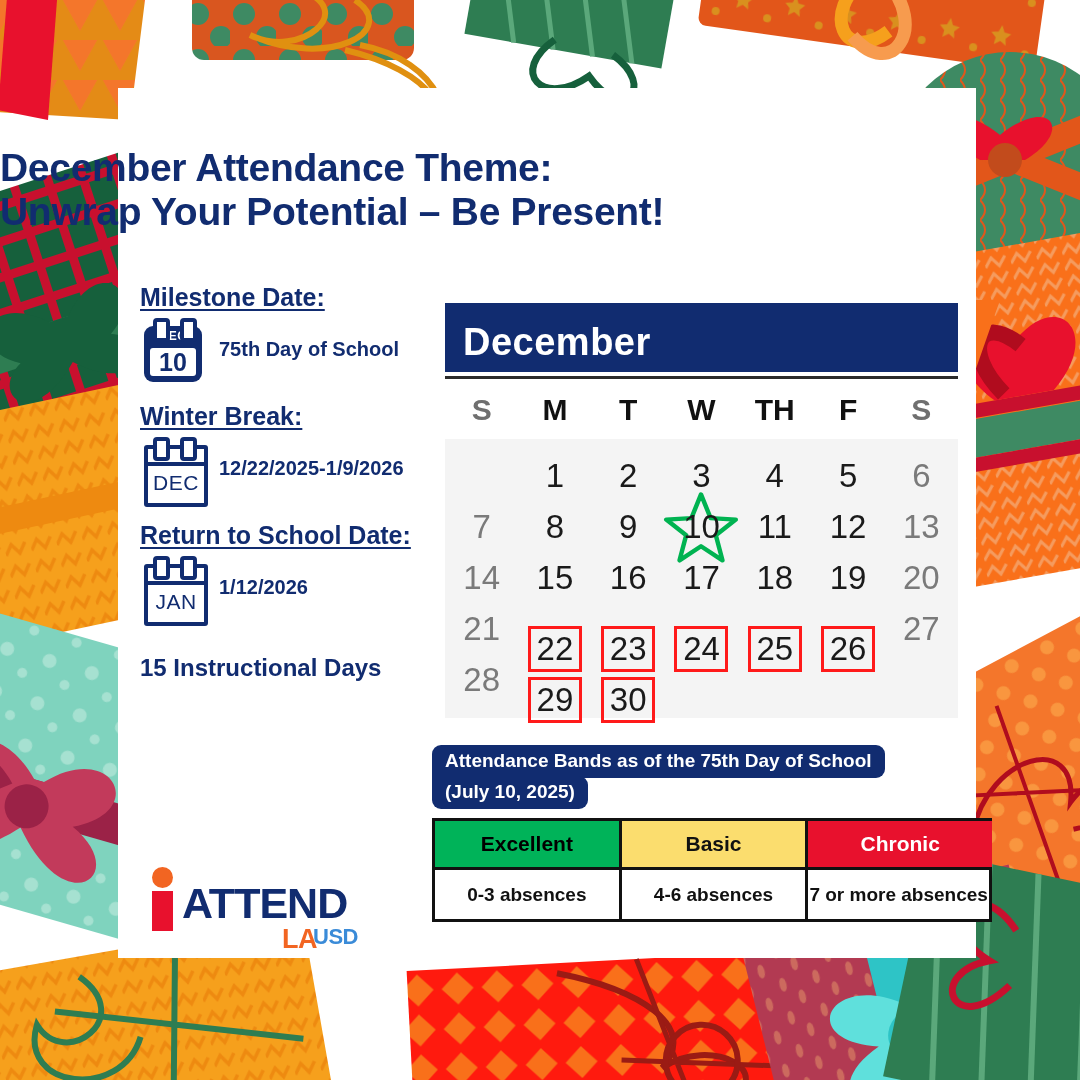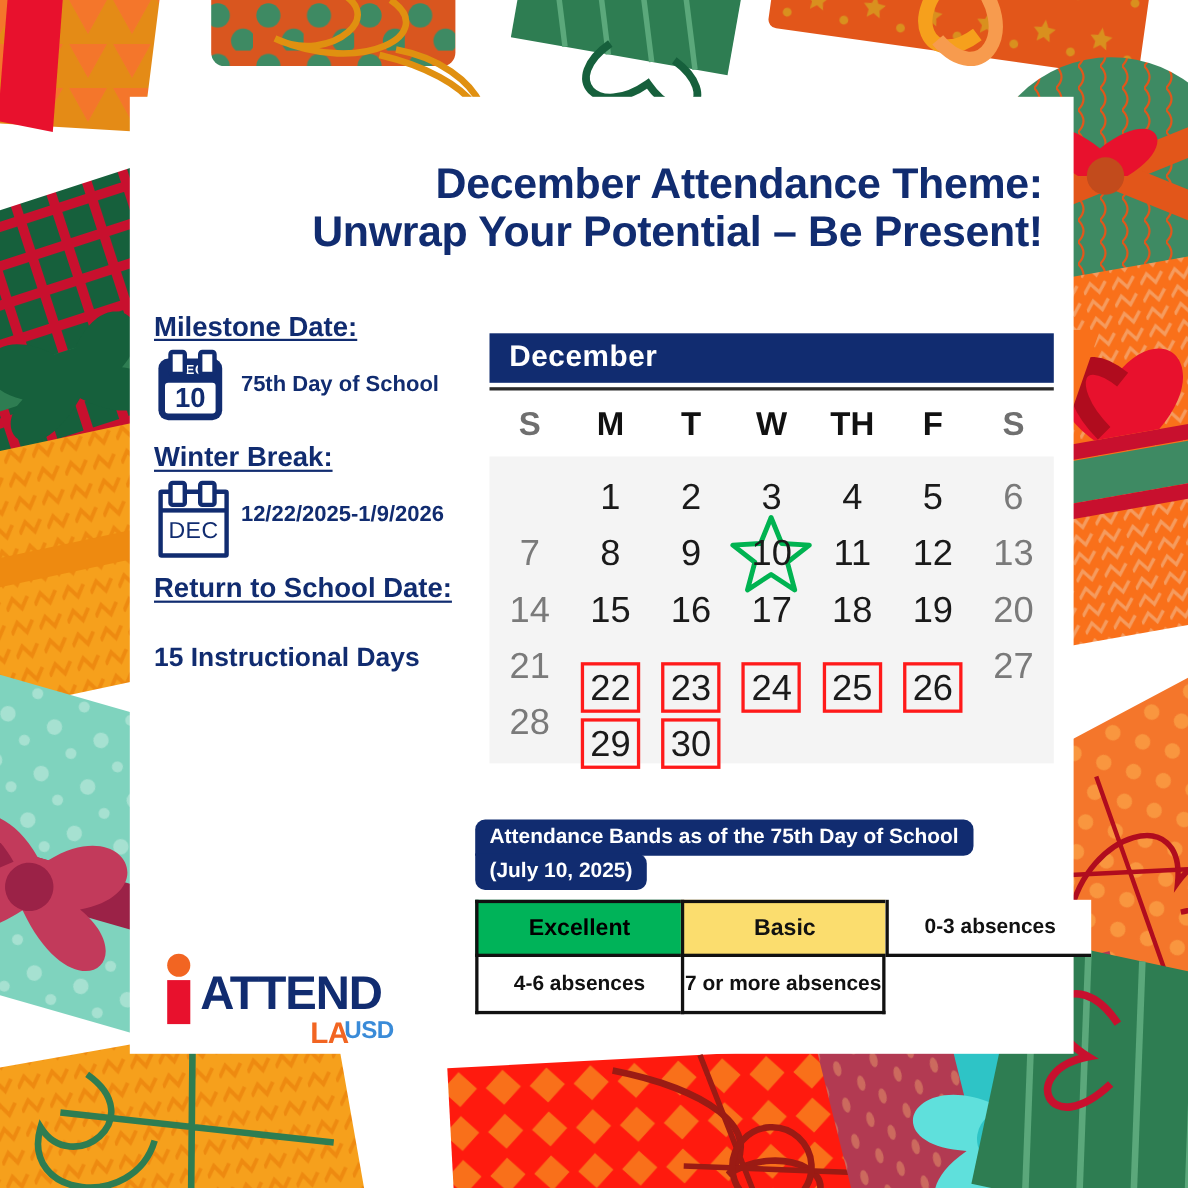--- a/index.html
+++ b/index.html
@@ -13,21 +13,21 @@
   #decor-layer{position:absolute;inset:0;z-index:0;}
   #content-layer{position:absolute;inset:0;z-index:3;}
 
   .white-center{
     position:absolute;left:118px;top:88px;width:858px;height:870px;
     background:#fff;z-index:2;
   }
 
   
   .title{
-    position:absolute;left:0;top:146px;width:948px;text-align:right;
+    position:absolute;left:0;top:146px;width:948px;text-align:left;
     color:#112C70;font-weight:bold;font-size:39px;line-height:1.12;
     letter-spacing:-0.3px;
   }
 
   
   .left-col{position:absolute;left:140px;top:283px;width:310px;}
   .sec-head{
     color:#112C70;font-weight:bold;font-size:25px;
     text-decoration:underline;text-underline-offset:3px;
     margin:0 0 6px 0;white-space:nowrap;
@@ -76,22 +76,22 @@
   .logo .attend{
     position:absolute;left:36px;top:16px;color:#112C70;font-weight:bold;
     font-size:43px;letter-spacing:-1px;line-height:1;
   }
   .logo .la{position:absolute;left:136px;top:58px;color:#F26522;font-weight:bold;font-size:27px;letter-spacing:-.5px;}
   .logo .usd{position:absolute;left:167px;top:58px;color:#3A8BD8;font-weight:bold;font-size:22px;letter-spacing:-.5px;}
 
   
   .cal{position:absolute;left:445px;top:303px;width:513px;}
   .cal-title{
-    background:#112C70;color:#fff;font-weight:bold;font-size:27px;
-    padding:6px 0 8px 18px;letter-spacing:.5px;
+    background:#112C70;color:#fff;font-weight:bold;font-size:38px;
+    padding:18px 0 8px 18px;letter-spacing:.5px;
   }
   .cal-rule{height:3px;background:#2b2b2b;margin-top:4px;}
   .dow{display:grid;grid-template-columns:repeat(7,1fr);margin-top:14px;}
   .dow div{
     text-align:center;font-weight:bold;font-size:30px;color:#111;
   }
   .dow div.we{color:#6f6f6f;}
   .grid{
     margin-top:12px;background:#f4f4f4;padding:12px 0 14px 0;
     display:grid;grid-template-columns:repeat(7,1fr);row-gap:2px;
@@ -338,20 +338,31 @@
             <div class="bar"></div>
             <div class="mon">DEC</div>
           </div>
           <div class="ring l"></div>
             <div class="ring r"></div>
         </div>
         <div class="sec-text">12/22/2025-1/9/2026</div>
       </div>
 
       <div class="sec-head">Return to School Date:</div>
+      <div class="sec-row">
+        <div class="cal-ico">
+          <div class="cal-out">
+            <div class="bar"></div>
+            <div class="mon">JAN</div>
+          </div>
+          <div class="ring l"></div>
+            <div class="ring r"></div>
+        </div>
+        <div class="sec-text">1/12/2026</div>
+      </div>
 
       <div class="instr">15 Instructional Days</div>
     </div>
 
     <div class="logo">
       <div class="idot"></div>
       <div class="istem"></div>
       <div class="attend">ATTEND</div>
       <div class="la">LA</div>
       <div class="usd">USD</div>
@@ -428,19 +439,20 @@
     </div>
 
     <div class="bands-banner">
       <div><span class="bb-line l1">Attendance Bands as of the 75th Day of School</span></div>
       <div><span class="bb-line l2">(July 10, 2025)</span></div>
     </div>
 
     <div class="bands" id="bands-table">
         <div class="band-head" style="background: rgb(0, 179, 89); color: #000000;">Excellent</div>
         <div class="band-head" style="background: rgb(251, 221, 110); color: rgb(17, 17, 17);">Basic</div>
+        <div class="band-head" style="background: rgb(232, 17, 45); color: rgb(255, 255, 255);">Chronic</div>
         <div class="band-cell">0-3 absences</div>
         <div class="band-cell">4-6 absences</div>
         <div class="band-cell">7 or more absences</div>
       </div>
 
   </div>
 </div>
 
 </body></html>

